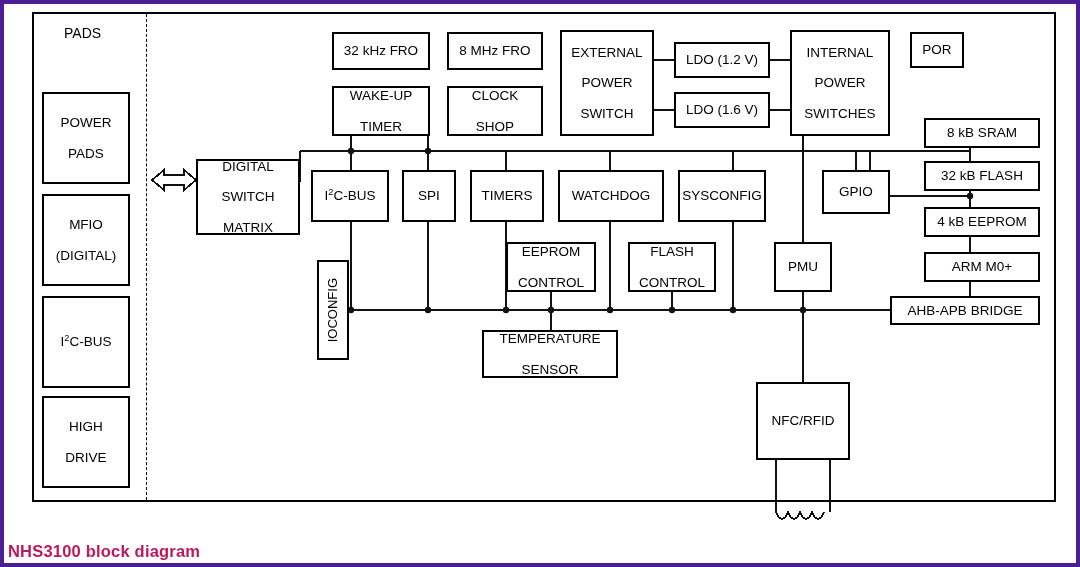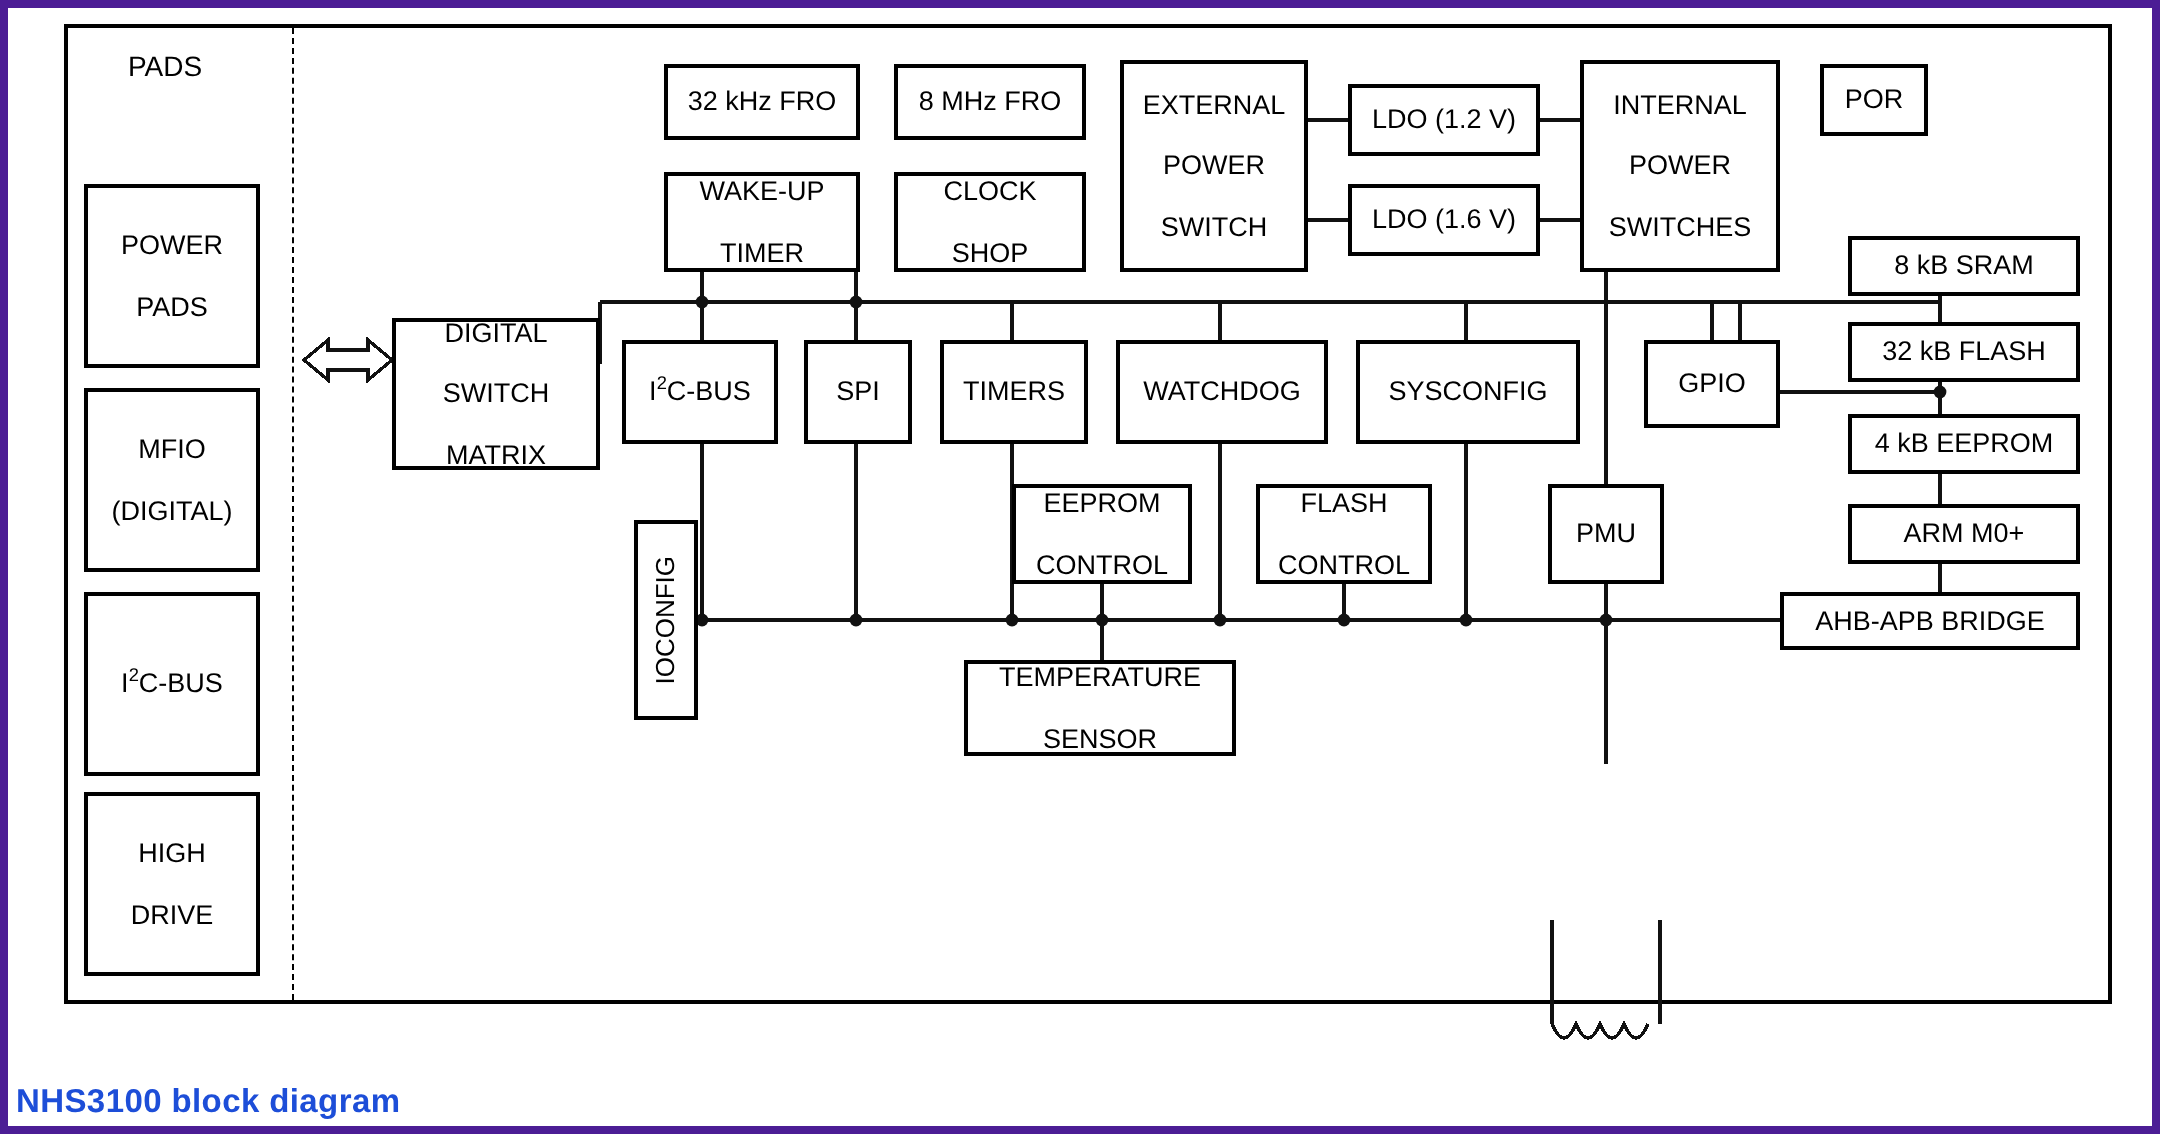--- a/index.html
+++ b/index.html
@@ -49,21 +49,21 @@
     white-space:nowrap;
   }
   .vert-text{
     writing-mode:vertical-rl;
     transform:rotate(180deg);
     white-space:nowrap;
   }
   sup{font-size:0.68em;vertical-align:super;line-height:0;}
   #caption{
     position:absolute;left:4px;top:538px;
-    font-size:16.5px;font-weight:bold;color:#1d4ed8;
+    font-size:16.5px;font-weight:bold;color:#be185d;
     letter-spacing:.2px;
   }
   svg.ov{position:absolute;left:0;top:0;width:1080px;height:567px;
          pointer-events:none;z-index:3;overflow:visible;}
 </style>
 </head>
 <body>
 
 <div id="page">
 
@@ -158,21 +158,21 @@
   </div>
 
   <div class="blk" style="left:466px;top:166px;width:74px;height:52px;font-size:13.5px;align-items:center;">
     <span>TIMERS</span>
   </div>
 
   <div class="blk" style="left:554px;top:166px;width:106px;height:52px;font-size:13.5px;">
     <span>WATCHDOG</span>
   </div>
 
-  <div class="blk" style="left:674px;top:166px;width:112px;height:52px;font-size:13.5px;align-items:center;">
+  <div class="blk" style="left:674px;top:166px;width:88px;height:52px;font-size:13.5px;align-items:center;">
     <span>SYSCONFIG</span>
   </div>
 
   <div class="blk" style="left:818px;top:166px;width:68px;height:44px;font-size:13.5px;">
     <span>GPIO</span>
   </div>
 
   <div class="blk" style="left:313px;top:256px;width:32px;height:100px;font-size:13px;">
     <span class="vert-text">IOCONFIG</span>
   </div>
@@ -205,20 +205,23 @@
   </div>
 
   <div class="blk" style="left:920px;top:248px;width:116px;height:30px;font-size:13.5px;">
     <span>ARM M0+</span>
   </div>
 
   <div class="blk" style="left:886px;top:292px;width:150px;height:29px;font-size:13.5px;">
     <span>AHB-APB BRIDGE</span>
   </div>
 
+  <div class="blk" style="left:752px;top:378px;width:94px;height:78px;font-size:13.5px;">
+    <span>NFC/RFID</span>
+  </div>
 
   <svg class="ov" viewBox="0 0 1080 567" xmlns="http://www.w3.org/2000/svg">
     <g stroke="#111" stroke-width="1.7" fill="none" shape-rendering="crispEdges">
 
       <polygon points="148,176 160,166 160,171 180,171 180,166 192,176 180,186 180,181 160,181 160,186" fill="#ffffff" stroke="#111" stroke-width="1.7"></polygon>
 
       <line x1="296" y1="147" x2="966" y2="147"></line>
 
       <line x1="296" y1="147" x2="296" y2="178"></line>
 

